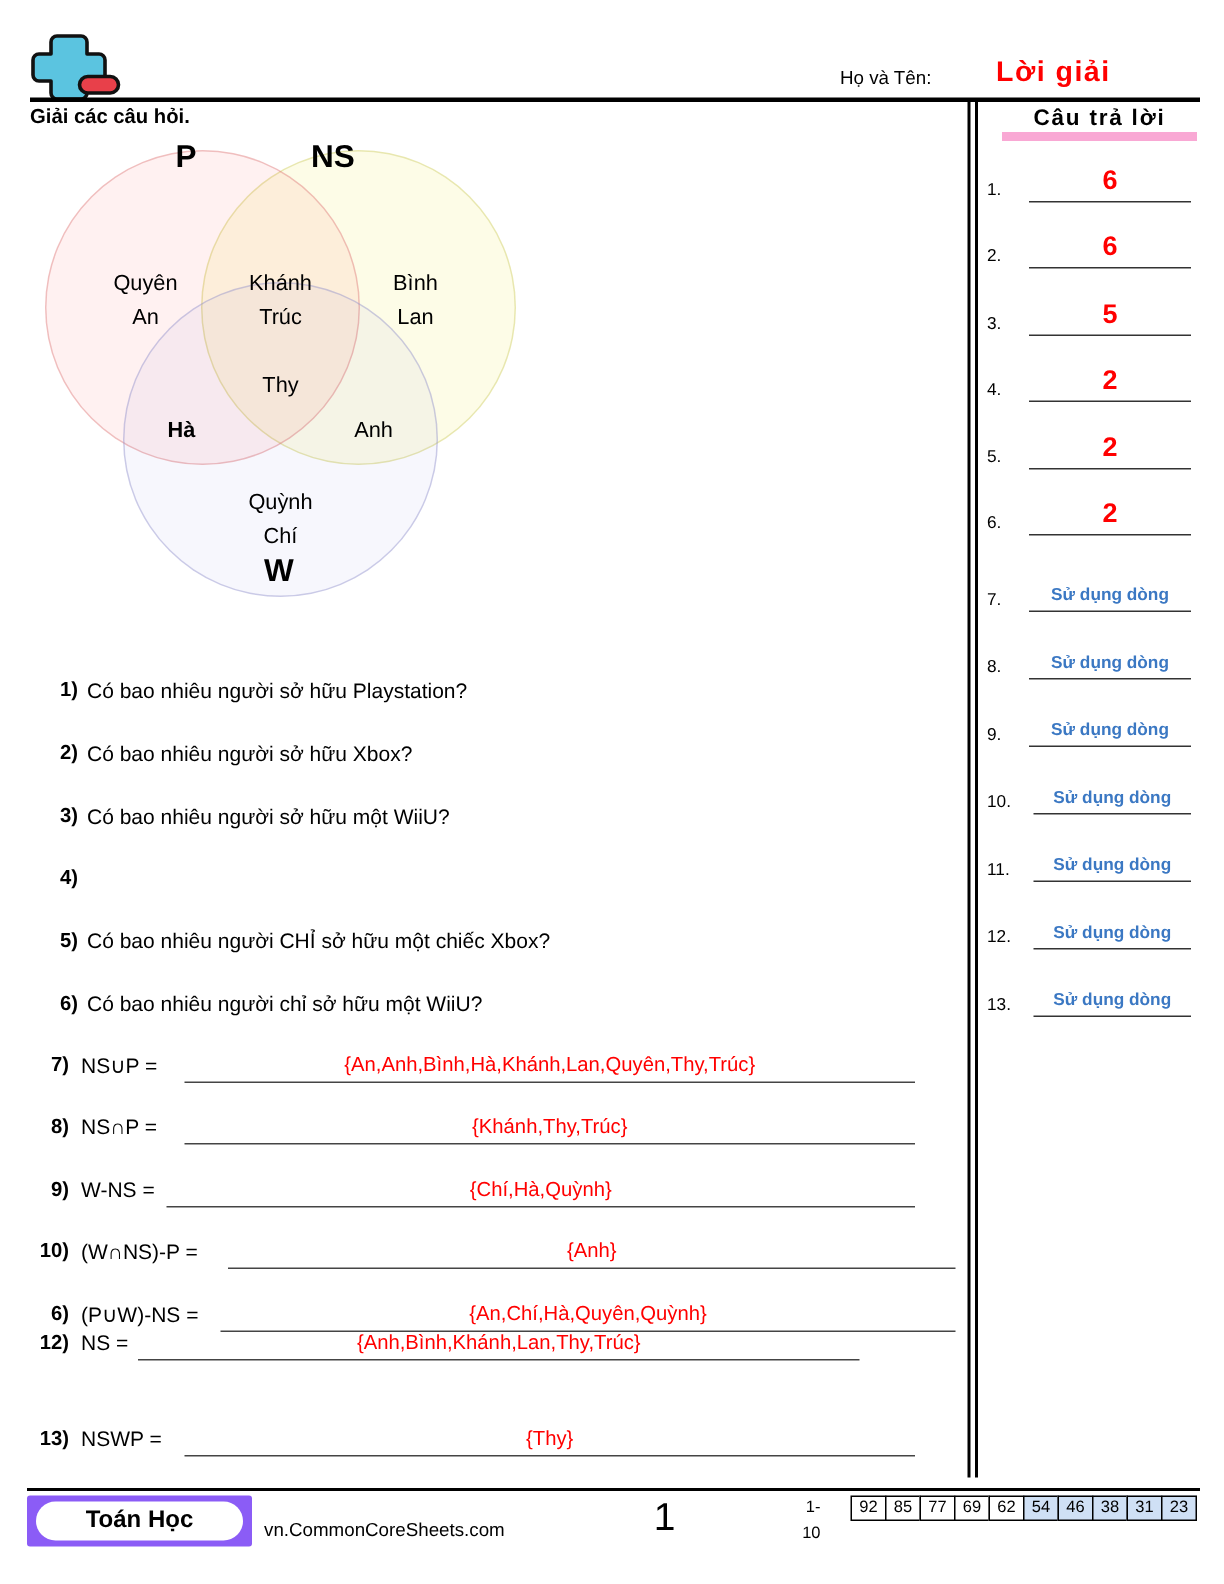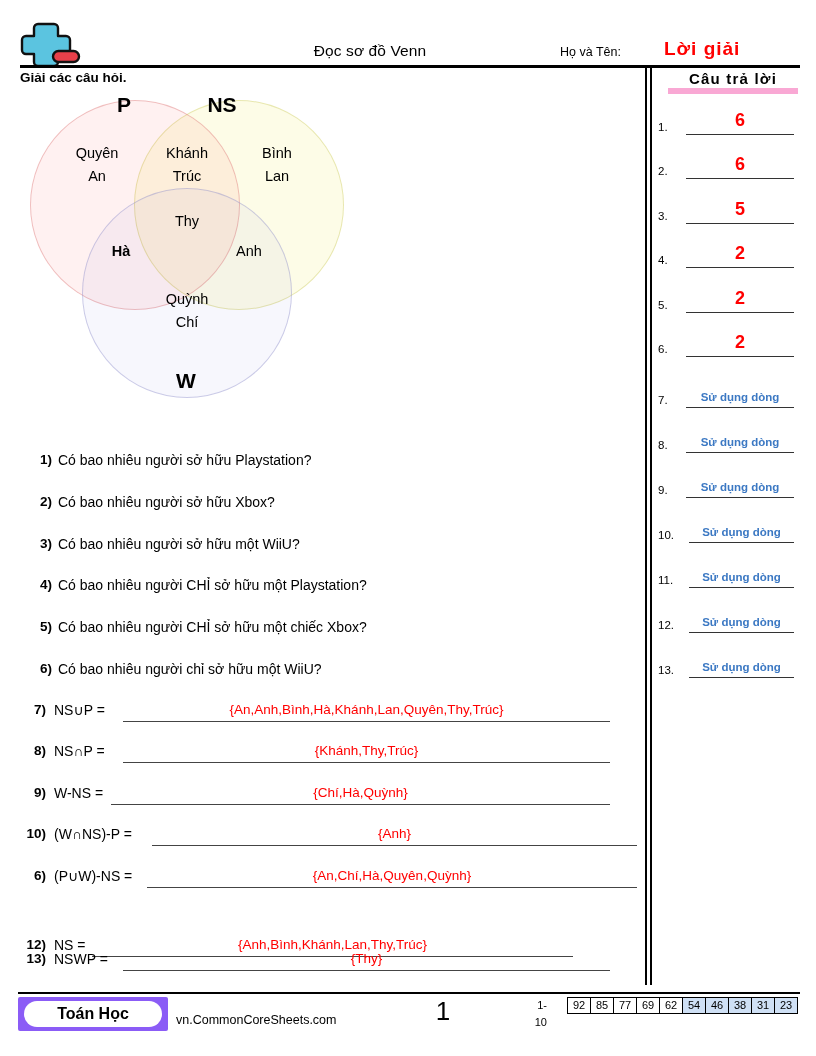--- a/index.html
+++ b/index.html
@@ -89,21 +89,21 @@
     border: 1px solid rgba(140,140,200,.42);
   }
   .venn-label {
     position: absolute; font-size: 21px; font-weight: bold; text-align: center;
   }
   #label-p  { left: 66px;  top: 1px;   width: 60px; }
   #label-ns { left: 162px; top: 1px;   width: 64px; }
   #label-w  { left: 128px; top: 277px; width: 60px; }
 
   .venn-region {
-    position: absolute; text-align: center; font-size: 14.5px; line-height: 23px;
+    position: absolute; text-align: center; font-size: 14.5px; line-height: 23px; margin-top: 36px;
   }
   #region-p-only  { left: 24px;  top: 50px;  width: 90px; }
   #region-ns-only { left: 204px; top: 50px;  width: 90px; }
   #region-p-ns    { left: 114px; top: 50px;  width: 90px; }
   #region-all     { left: 114px; top: 118px; width: 90px; }
   #region-p-w     { left: 62px;  top: 148px; width: 62px; font-weight: bold; }
   #region-ns-w    { left: 190px; top: 148px; width: 62px; }
   #region-w-only  { left: 114px; top: 196px; width: 90px; }
 
   
@@ -207,21 +207,20 @@
 
 <div id="header">
 
   <div id="logo-mark">
     <svg width="62" height="44" viewBox="0 0 62 44">
       <path d="M18 2 h16 a4 4 0 0 1 4 4 v8 h8 a4 4 0 0 1 4 4 v10 a4 4 0 0 1 -4 4 h-8 v8 a4 4 0 0 1 -4 4 h-16 a4 4 0 0 1 -4 -4 v-8 h-8 a4 4 0 0 1 -4 -4 v-10 a4 4 0 0 1 4 -4 h8 v-8 a4 4 0 0 1 4 -4 z" fill="#5bc4e0" stroke="#111" stroke-width="2.4" stroke-linejoin="round"></path>
       <rect x="33" y="29" width="26" height="11" rx="5.5" fill="#e8404a" stroke="#111" stroke-width="2.4"></rect>
     </svg>
   </div>
 
-  <div id="worksheet-title">Đọc sơ đồ Venn</div>
 
   <div id="name-label">Họ và Tên:</div>
 
   <div id="name-value">Lời giải</div>
 
   <div id="header-rule"></div>
 </div>
 
 <div id="instruction">Giải các câu hỏi.</div>
 
@@ -273,21 +272,20 @@
 <div class="q-simple" style="top:494px">
   <span class="q-num">2)</span>
   <span class="q-text">Có bao nhiêu người sở hữu Xbox?</span>
 </div>
 <div class="q-simple" style="top:536px">
   <span class="q-num">3)</span>
   <span class="q-text">Có bao nhiêu người sở hữu một WiiU?</span>
 </div>
 <div class="q-simple" style="top:577px">
   <span class="q-num">4)</span>
-  <span class="q-text">Có bao nhiêu người CHỈ sở hữu một Playstation?</span>
 </div>
 <div class="q-simple" style="top:619px">
   <span class="q-num">5)</span>
   <span class="q-text">Có bao nhiêu người CHỈ sở hữu một chiếc Xbox?</span>
 </div>
 <div class="q-simple" style="top:661px">
   <span class="q-num">6)</span>
   <span class="q-text">Có bao nhiêu người chỉ sở hữu một WiiU?</span>
 </div>
 
@@ -319,21 +317,21 @@
   <span class="qf-answer" style="left:136px; width:485px">{Anh}</span>
 </div>
 
 <div class="q-fill" style="top:866px; width:630px">
   <span class="qf-num">6)</span>
   <span class="qf-expr">(P∪W)-NS =</span>
   <span class="qf-line" style="left:131px; width:490px"></span>
   <span class="qf-answer" style="left:131px; width:490px">{An,Chí,Hà,Quyên,Quỳnh}</span>
 </div>
 
-<div class="q-fill" style="top:935px; width:580px">
+<div class="q-fill" style="top:885px; width:580px">
   <span class="qf-num">12)</span>
   <span class="qf-expr">NS =</span>
   <span class="qf-line" style="left:76px; width:481px"></span>
   <span class="qf-answer" style="left:76px; width:481px">{Anh,Bình,Khánh,Lan,Thy,Trúc}</span>
 </div>
 
 <div class="q-fill" style="top:949px; width:610px">
   <span class="qf-num">13)</span>
   <span class="qf-expr">NSWP =</span>
   <span class="qf-line" style="left:107px; width:487px"></span>

